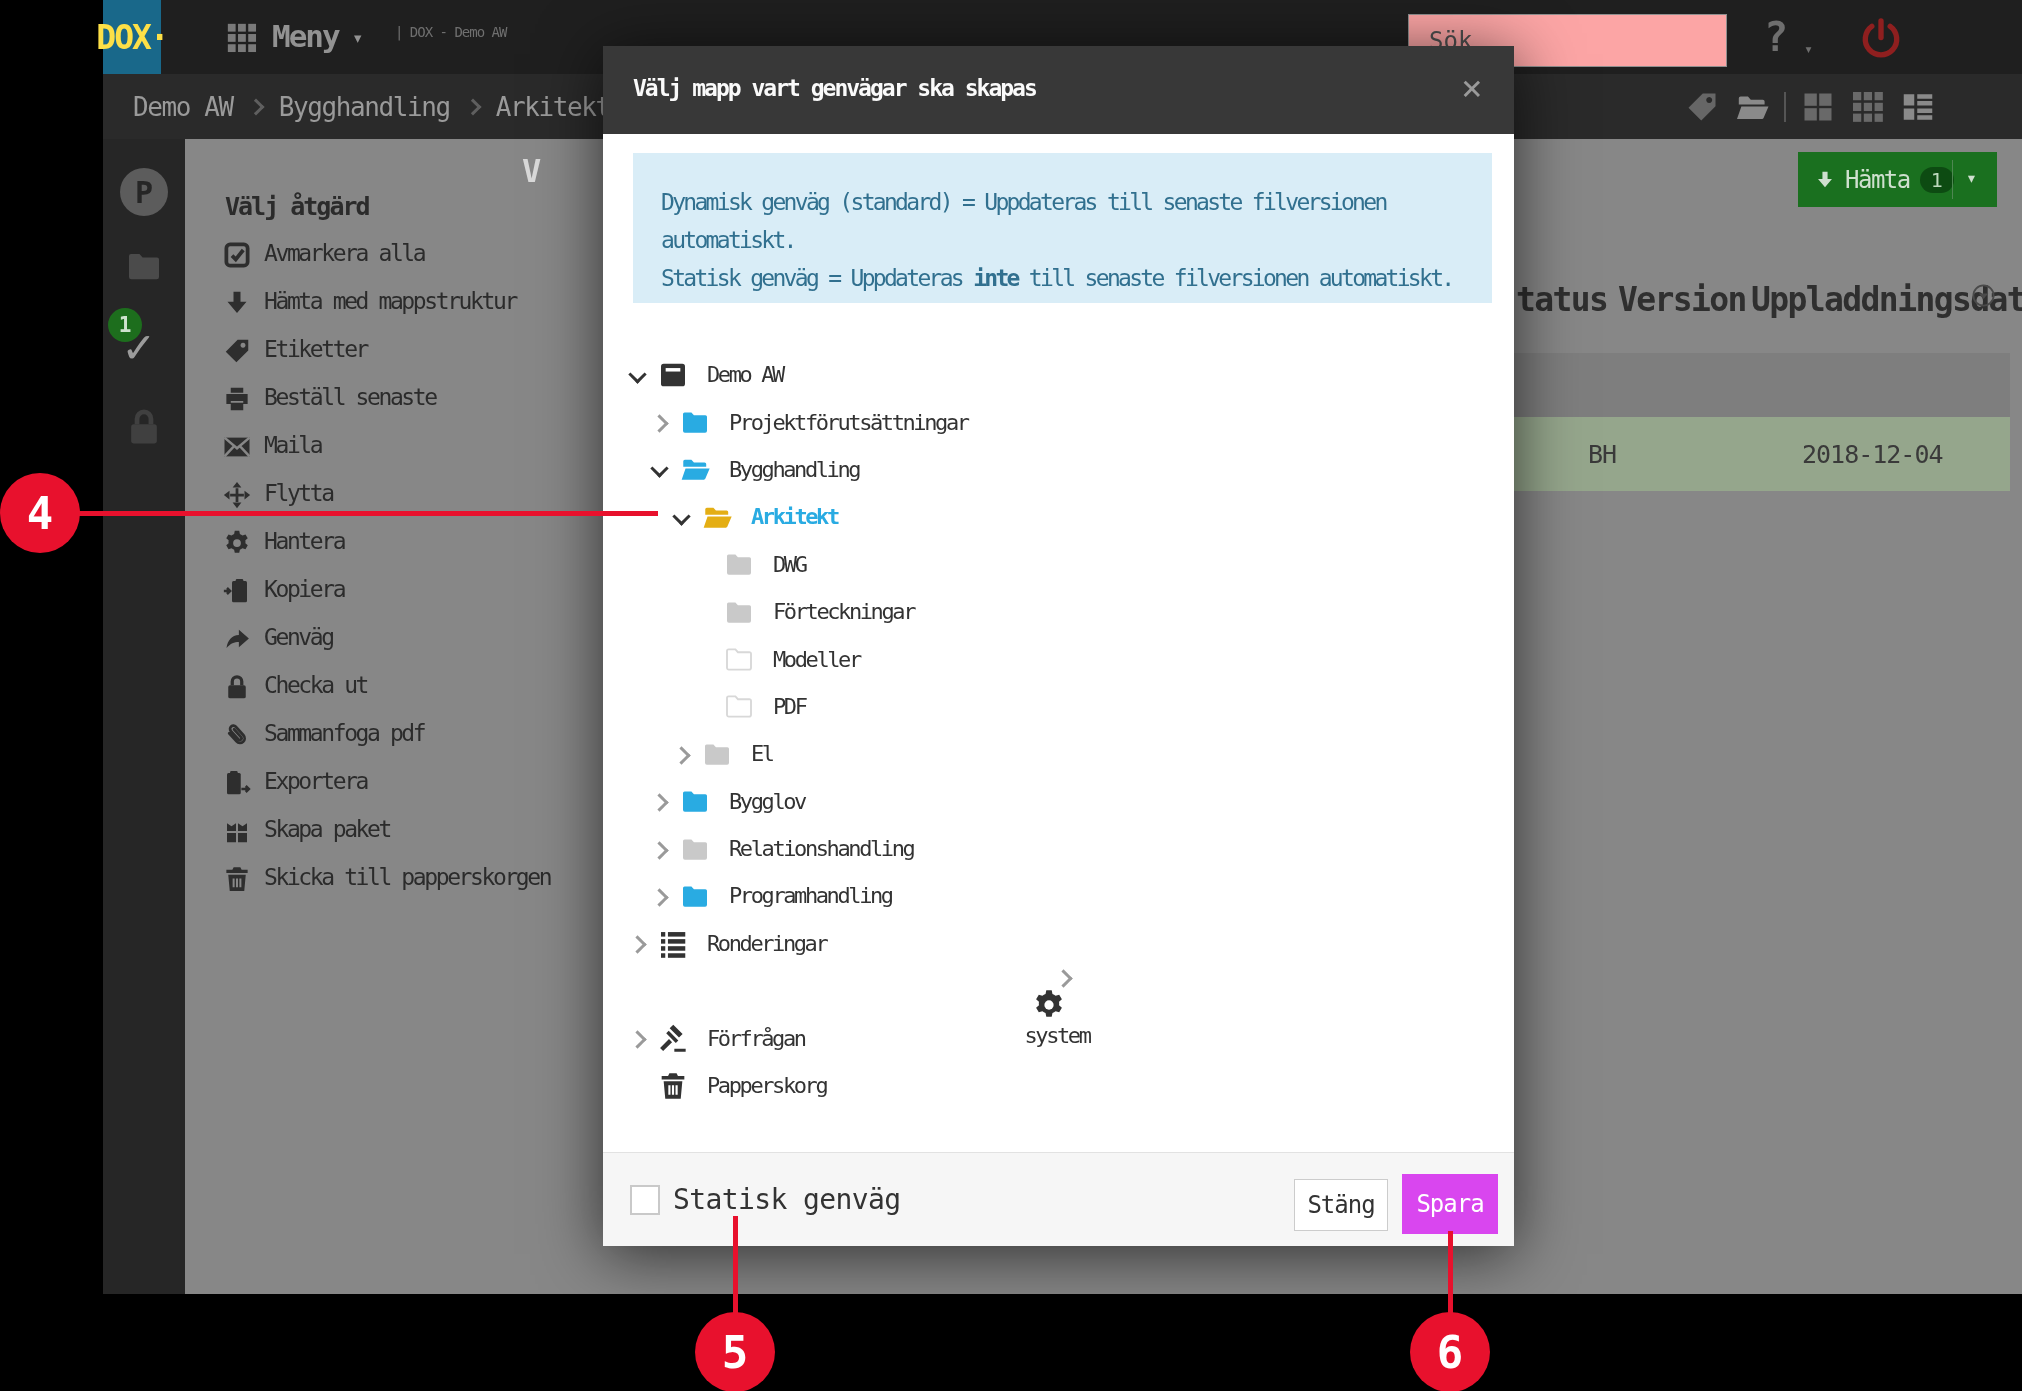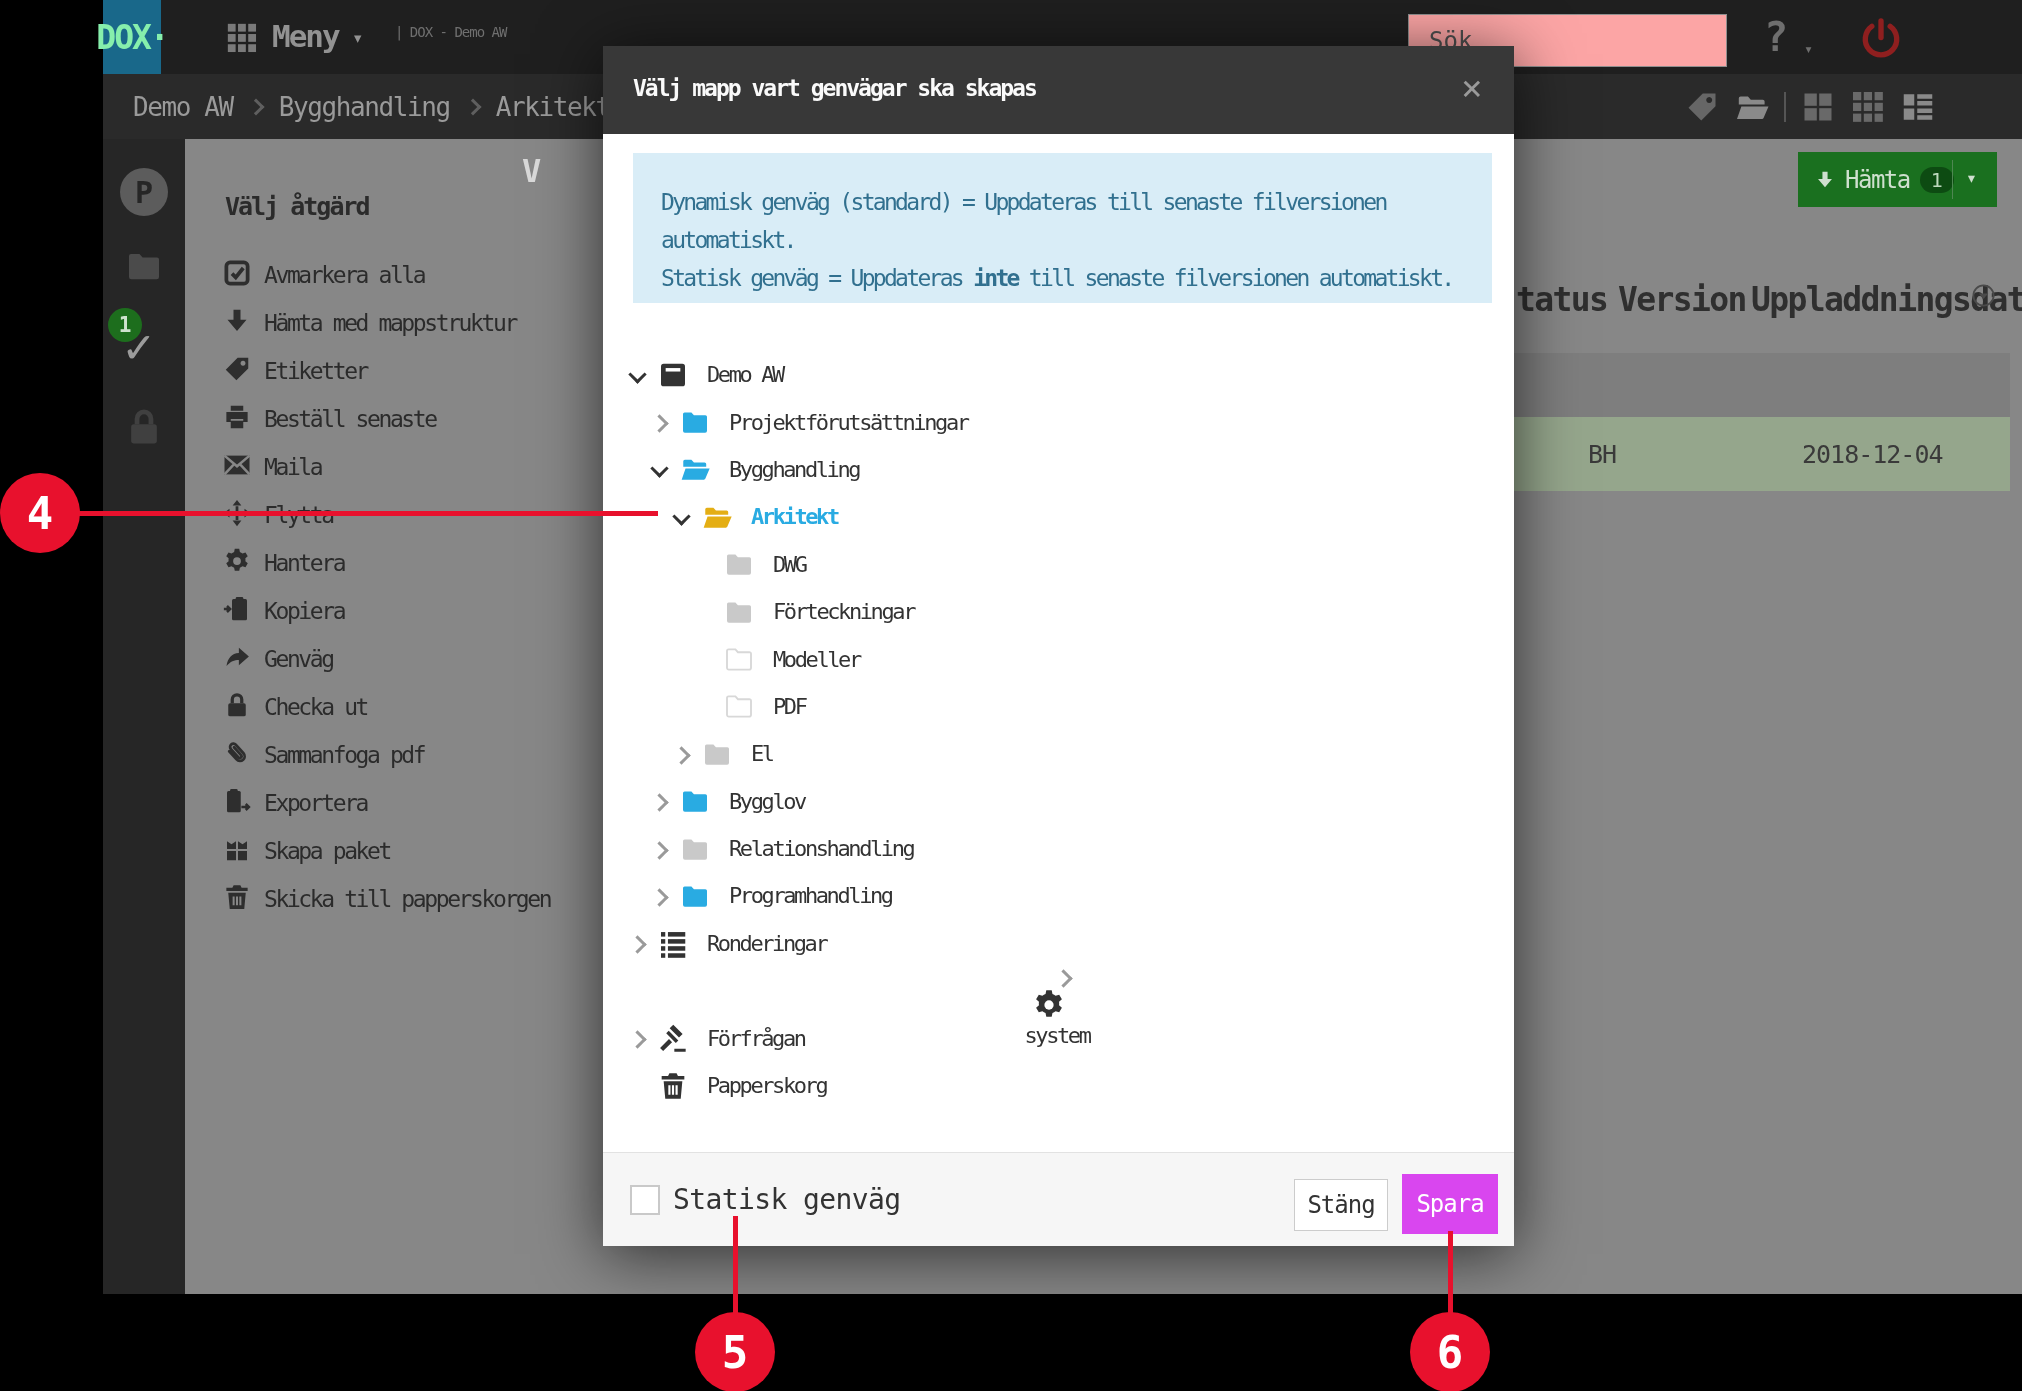--- a/index.html
+++ b/index.html
@@ -3,21 +3,21 @@
 <meta charset="utf-8">
 <title>DOX - Demo AW</title>
 <style>
   html,body{margin:0;padding:0;background:#000;}
   body{font-family:"DejaVu Sans Mono",monospace;}
   .stage{position:relative;width:2022px;height:1391px;overflow:hidden;background:#000;}
   .abs{position:absolute;}
 
   
   .topbar{left:103px;top:0;width:1919px;height:74px;background:#1f1f1f;}
-  .logo{left:103px;top:0;width:58px;height:74px;background:#19688a;color:#86efac;
+  .logo{left:103px;top:0;width:58px;height:74px;background:#19688a;color:#fde047;
         font-size:33px;font-weight:bold;display:flex;align-items:center;justify-content:center;letter-spacing:-2px;}
   .grid-ic{left:225px;top:21px;width:34px;height:34px;color:#7a7a7a;}
   .meny{left:272px;top:18px;font-size:31px;font-weight:bold;color:#929292;letter-spacing:-2px;}
   .meny-caret{left:352px;top:26px;font-size:19px;color:#929292;}
   .app-title{left:395px;top:24px;font-size:14px;color:#6f6f6f;letter-spacing:-1px;}
   .search{left:1408px;top:14px;width:319px;height:53px;background:#fca5a5;border:1px solid #8f8f8f;
           box-sizing:border-box;font-family:"DejaVu Sans Mono",monospace;font-size:24px;color:#444;
           padding:0 0 0 20px;outline:none;}
   .search::placeholder{color:#4f4f4f;opacity:1;}
   .help{left:1764px;top:14px;font-size:40px;font-weight:bold;color:#6e6e6e;}
@@ -42,21 +42,21 @@
   .rail-folder{left:122px;top:246px;width:44px;height:40px;color:#4b4b4b;}
   .rail-check{left:124px;top:318px;font-size:48px;font-weight:bold;color:#9b9b9b;}
   .rail-count{left:108px;top:308px;width:34px;height:34px;border-radius:50%;background:#1d6e1d;
            color:#cfe3cf;font-size:21px;font-weight:bold;display:flex;align-items:center;justify-content:center;}
   .rail-lock{left:122px;top:405px;width:44px;height:44px;color:#404040;}
 
   
   .content{left:185px;top:139px;width:1837px;height:1155px;background:#878787;}
   .am-title{left:225px;top:192px;font-size:25px;font-weight:bold;color:#2b2b2b;letter-spacing:-2px;}
   .am-list{left:222px;top:240px;width:380px;}
-  .mi{height:48px;display:flex;align-items:flex-end;cursor:pointer;}
+  .mi{height:48px;display:flex;align-items:flex-start;cursor:pointer;}
   .mi-ic{flex:0 0 30px;height:30px;margin-right:12px;color:#2e2e2e;}
   .mi-lb{font-size:23px;letter-spacing:-2.4px;color:#2b2b2b;white-space:nowrap;}
   .head-frag{left:522px;top:152px;font-size:32px;font-weight:bold;color:#d9d9d9;}
 
   .th{top:280px;font-size:33px;font-weight:bold;color:#2f2f2f;letter-spacing:-1.6px;}
   .sort-ic{left:1970px;top:282px;width:27px;height:27px;color:#4a4a4a;}
   .row-band{left:1514px;top:353px;width:496px;height:64px;background:#7e7e7e;}
   .row-green{left:1514px;top:417px;width:496px;height:74px;background:#95a68c;}
   .cell{top:440px;font-size:25px;color:#3a3a3a;letter-spacing:-1px;}
 

